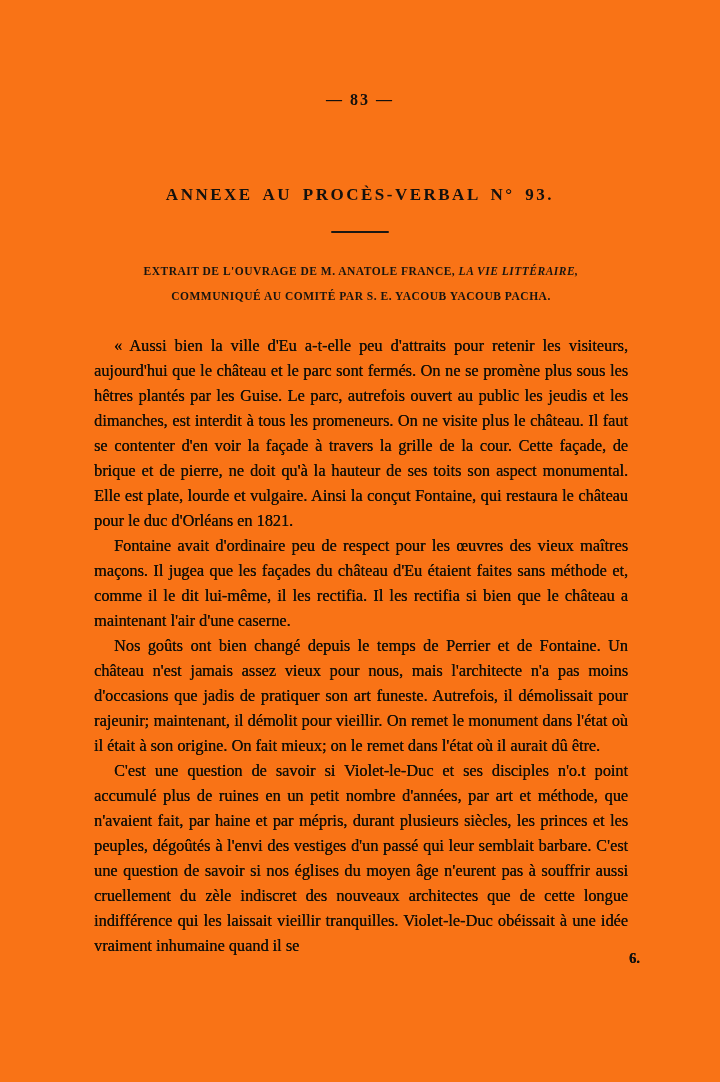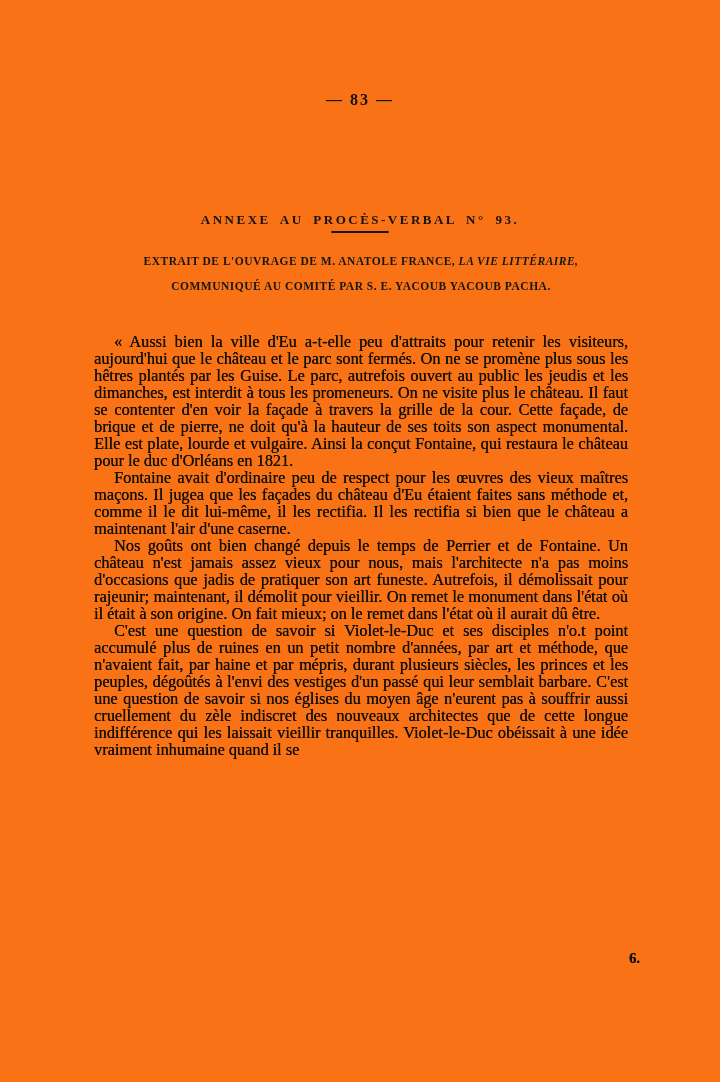--- a/index.html
+++ b/index.html
@@ -25,61 +25,61 @@
     top: 91px;
     left: 0;
     right: 0;
     text-align: center;
     font-size: 16px;
     font-weight: bold;
     letter-spacing: 2px;
   }
   .heading {
     position: absolute;
-    top: 212px;
+    top: 185px;
     left: 0;
     right: 0;
     text-align: center;
-    font-size: 13px;
+    font-size: 17px;
     font-weight: bold;
     letter-spacing: 2.5px;
     word-spacing: 4px;
   }
   .heading-rule {
     position: absolute;
     top: 231px;
     left: 50%;
     transform: translateX(-50%);
     width: 58px;
     height: 2px;
     background: #1b1713;
     border-radius: 1px;
   }
   .subheading {
     position: absolute;
-    top: 249px;
+    top: 259px;
     left: 94px;
     width: 534px;
     text-align: center;
     font-size: 11.5px;
     font-weight: bold;
     letter-spacing: 0.5px;
     line-height: 25px;
     color: #19150f;
   }
   .subheading .italic {
     font-style: italic;
   }
   .body-text {
     position: absolute;
     top: 333px;
     left: 94px;
     width: 534px;
     font-size: 16.3px;
-    line-height: 17px;
+    line-height: 25px;
     text-align: justify;
     color: #131008;
     
     text-shadow: 0.25px 0 0 currentColor;
   }
   .body-text p {
     margin: 0;
     text-indent: 20px;
   }
   .signature-mark {

